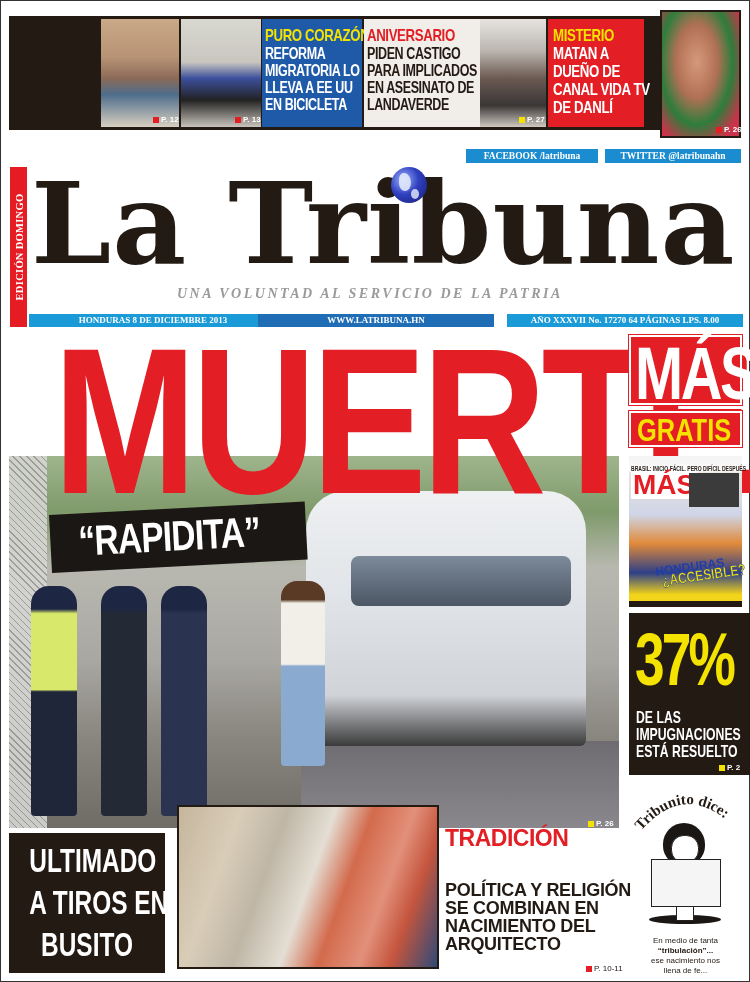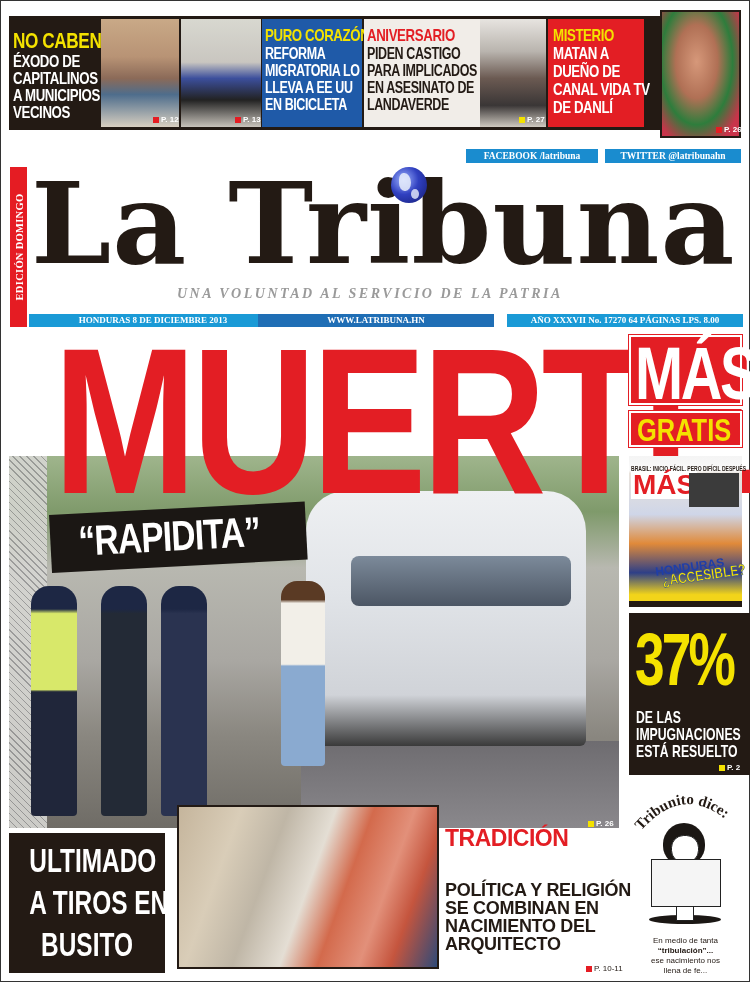--- a/index.html
+++ b/index.html
@@ -78,29 +78,20 @@
   .toon-legs { left: 675px; top: 904px; width: 18px; height: 16px; border: 1.5px solid #222; border-top: none; background: #fff; }
   .toon-shadow { left: 648px; top: 914px; width: 72px; height: 9px; border-radius: 50%; background: #1b1714; }
 </style>
 </head>
 <body>
 
 <div class="page">
 
   <div class="abs strip"></div>
 
-  <div class="abs" style="left:12px;top:28px;width:88px;height:100px;">
-    <div class="cond" style="transform:scaleX(0.78);">
-      <span class="teaser-kicker" style="color:#f4e200;font-size:22px;line-height:24px;">NO CABEN</span>
-      <span class="teaser-line teaser-text">ÉXODO DE</span>
-      <span class="teaser-line teaser-text">CAPITALINOS</span>
-      <span class="teaser-line teaser-text">A MUNICIPIOS</span>
-      <span class="teaser-line teaser-text">VECINOS</span>
-    </div>
-  </div>
   <div class="abs photo ph-village" style="left:100px;top:18px;width:78px;height:108px;"></div>
   <div class="abs pg" style="left:152px;top:114px;">
       <i></i>
       <span>P. 12</span>
     </div>
 
   <div class="abs photo ph-cyclist" style="left:180px;top:18px;width:80px;height:108px;"></div>
   <div class="abs pg" style="left:234px;top:114px;">
       <i></i>
       <span>P. 13</span>

